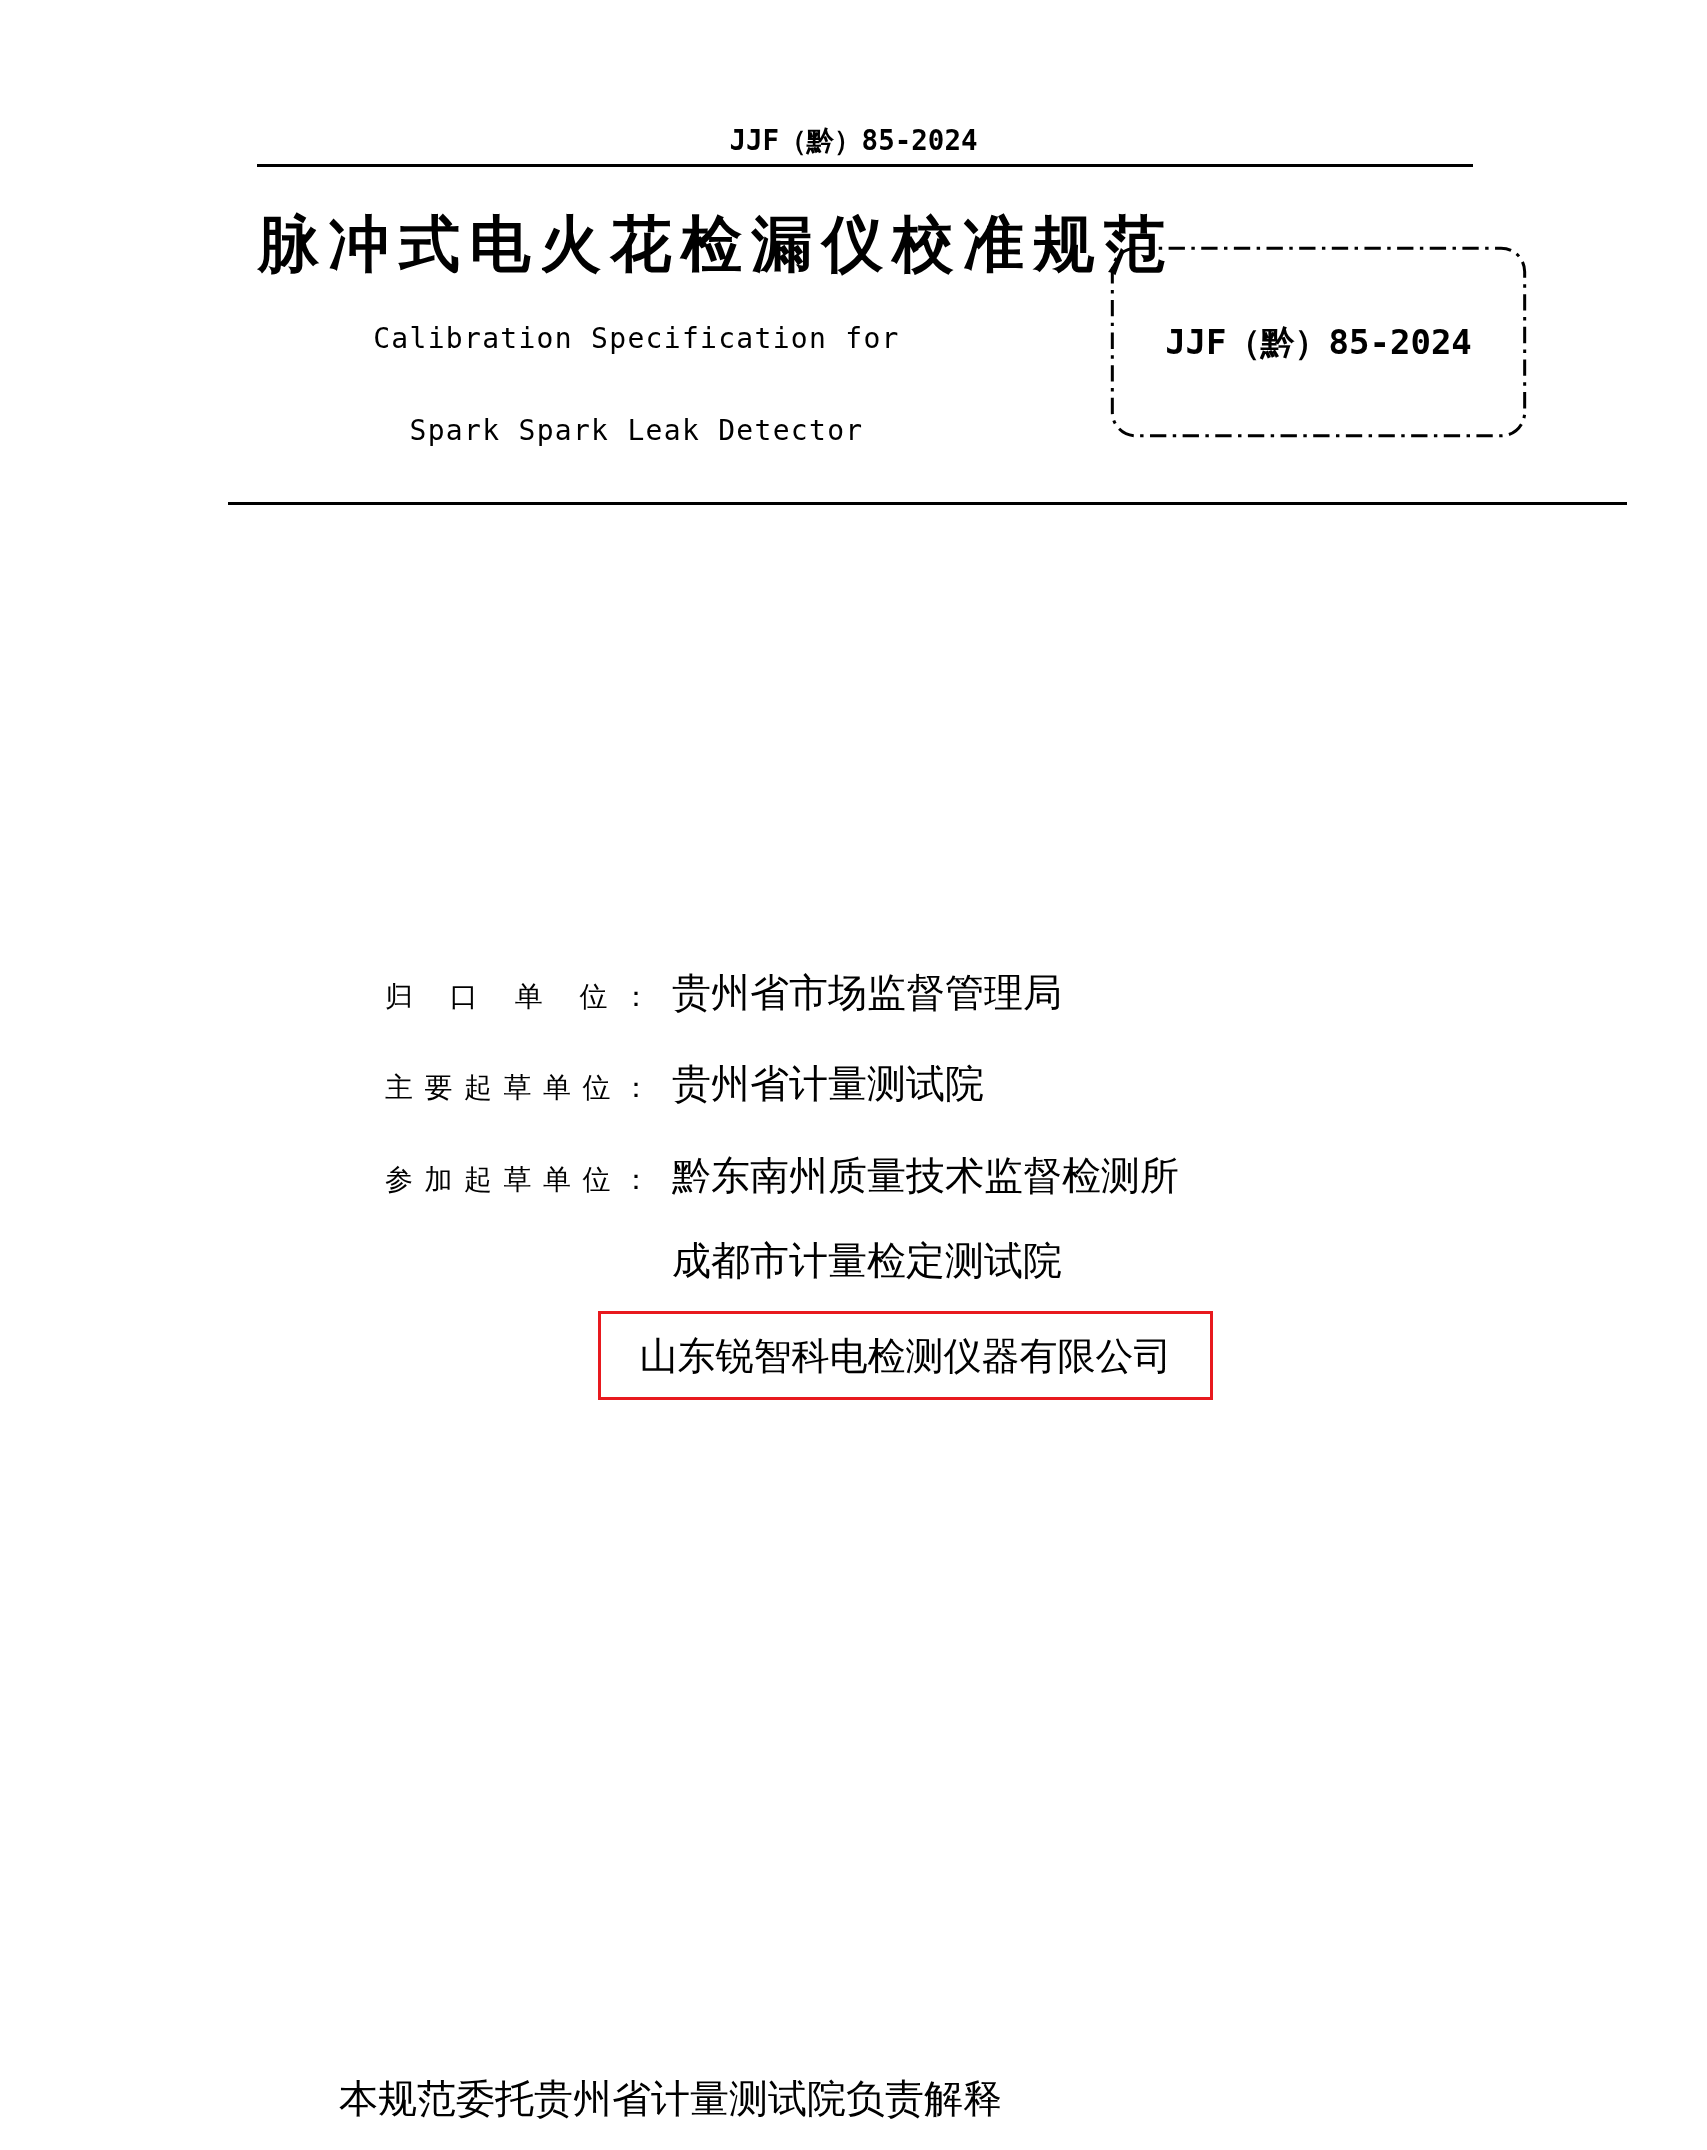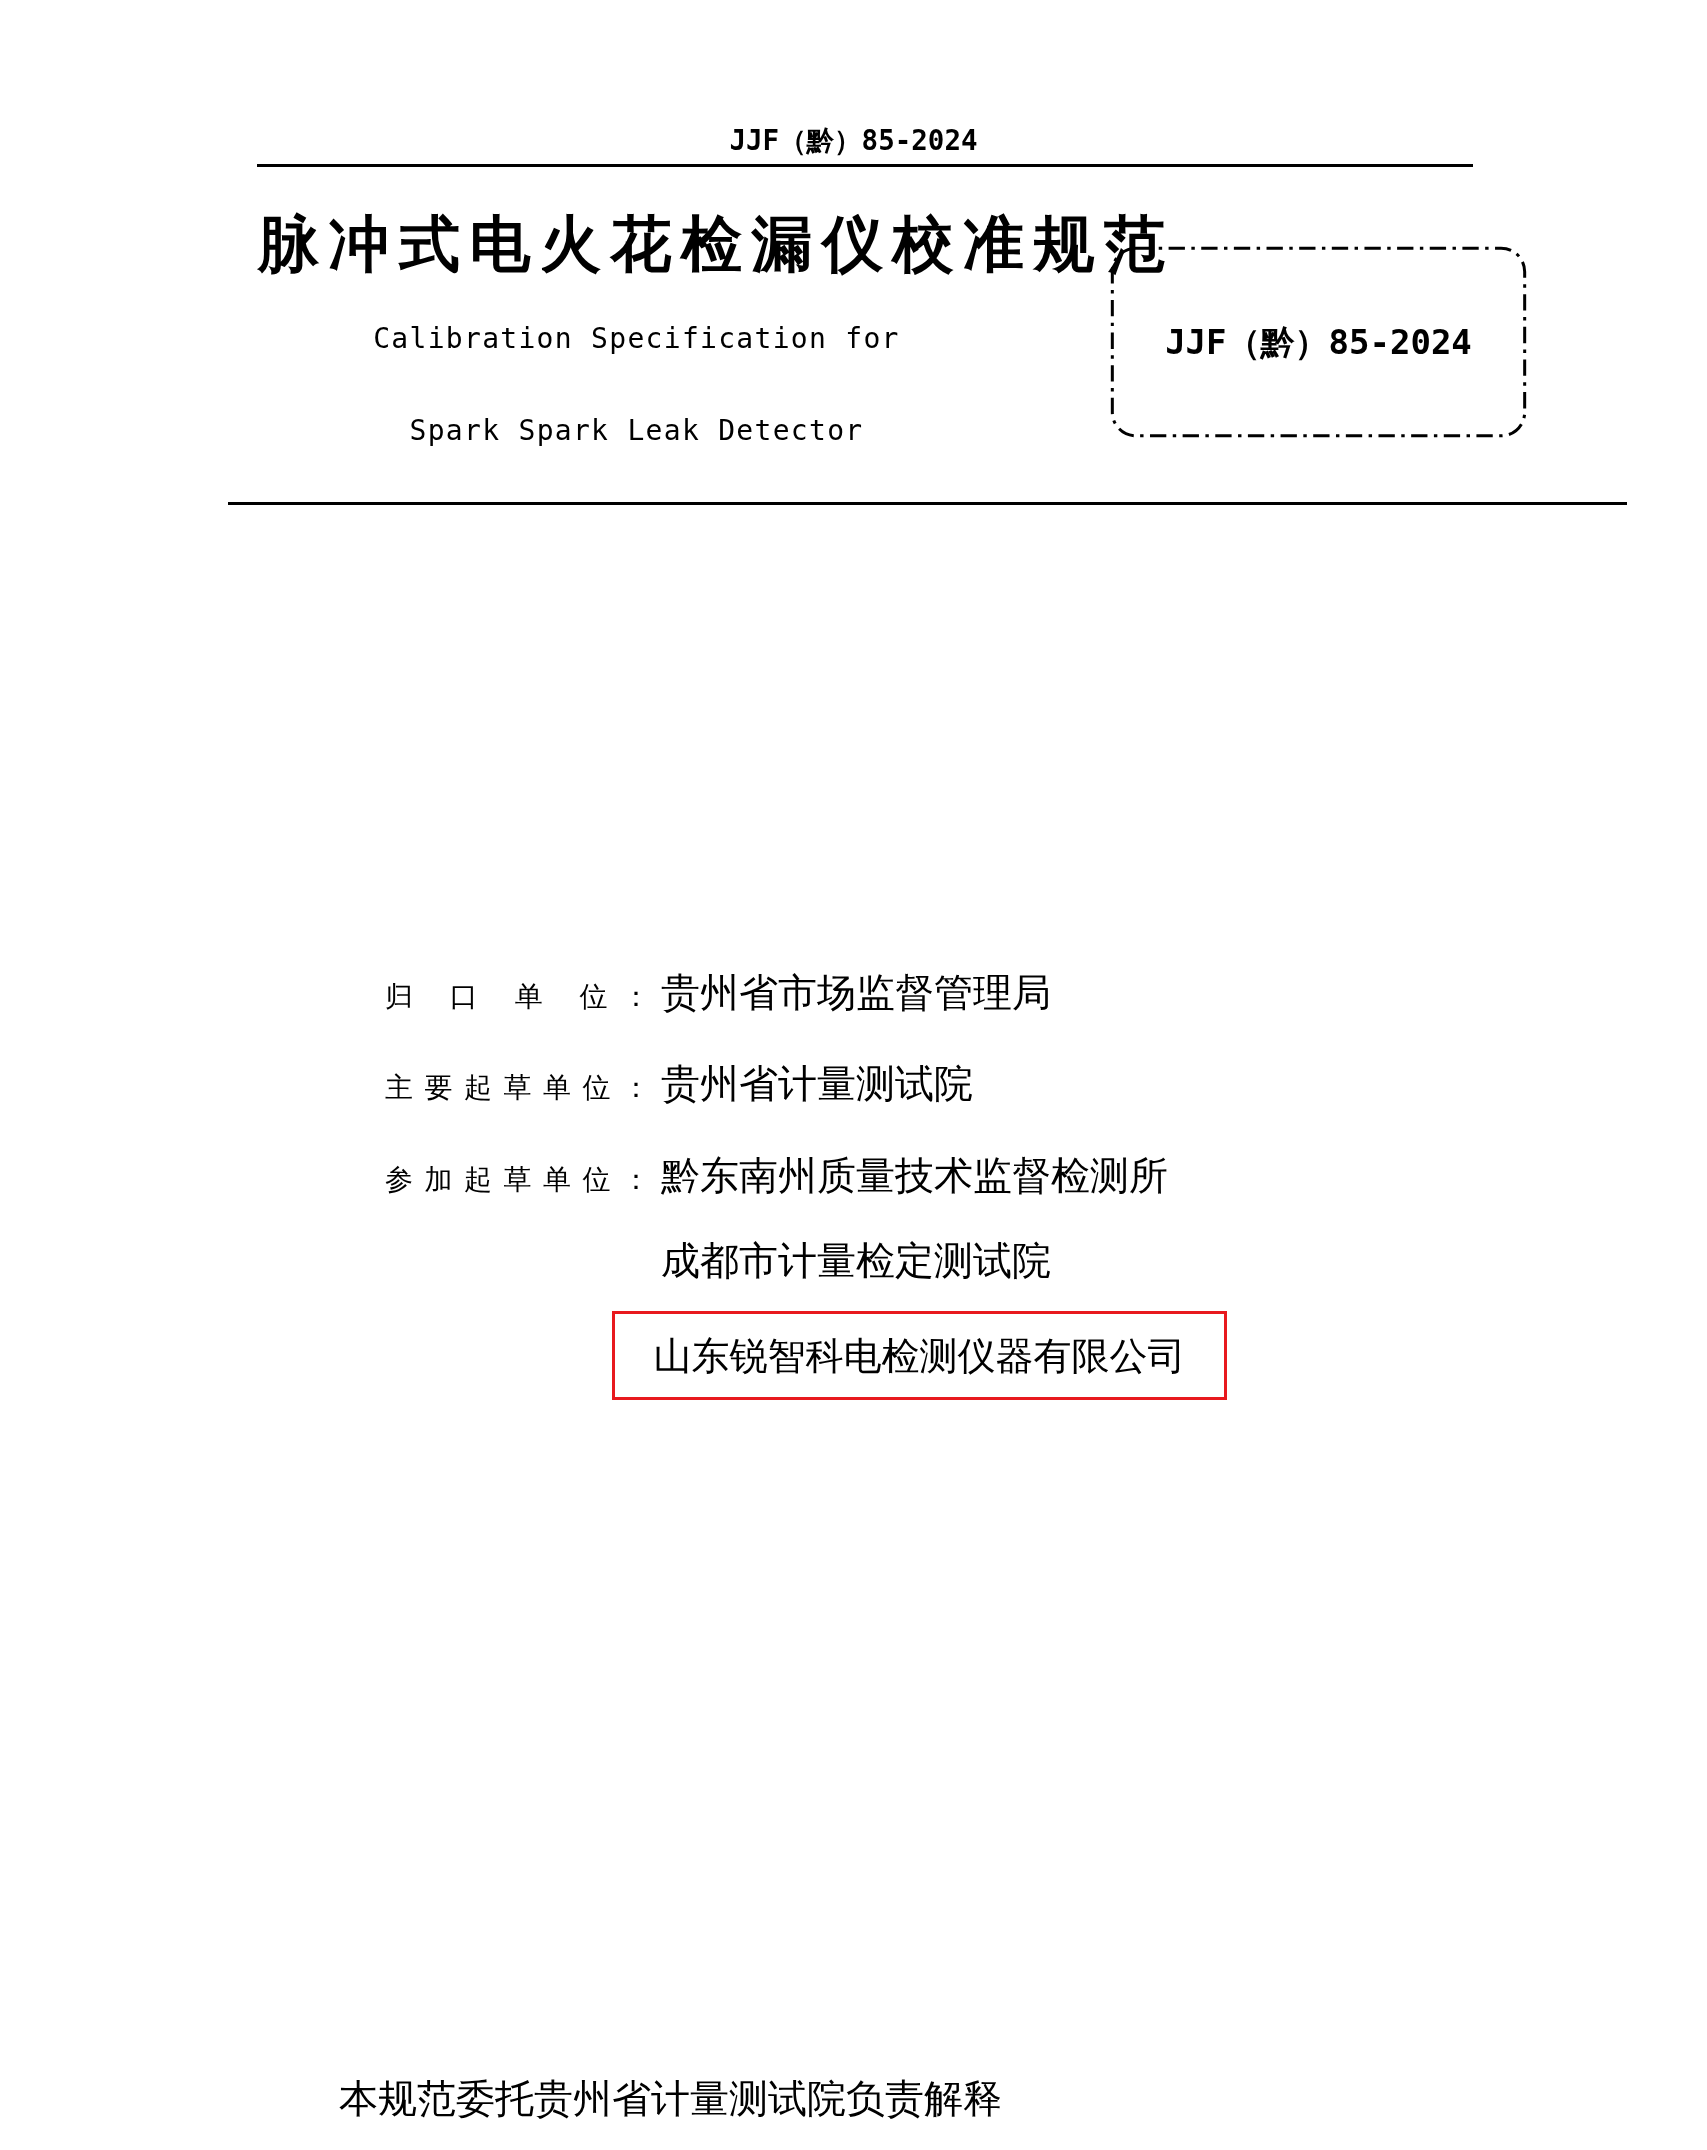--- a/index.html
+++ b/index.html
@@ -110,31 +110,31 @@
     text-align-last: justify;
     font-family: "Liberation Sans", "DejaVu Sans", sans-serif;
     font-weight: normal;
     font-size: 28px;
     vertical-align: baseline;
   }
   .info-row .info-value {
     font-family: "Liberation Serif", "DejaVu Serif", serif;
     font-weight: normal;
     font-size: 39px;
-    margin-left: 11px;
+    margin-left: 22px;
     vertical-align: baseline;
   }
   .row-1 { top: 973px; }
   .row-2 { top: 1064px; }
   .row-3 { top: 1156px; }
   .row-4 { top: 1241px; }
 
   .highlight-box {
     position: absolute;
-    left: 612px;
+    left: 598px;
     top: 1311px;
     width: 615px;
     height: 89px;
     box-sizing: border-box;
     border: 3.4px solid #e8191e;
     display: flex;
     align-items: center;
     justify-content: center;
   }
   .highlight-box .info-value-boxed {

